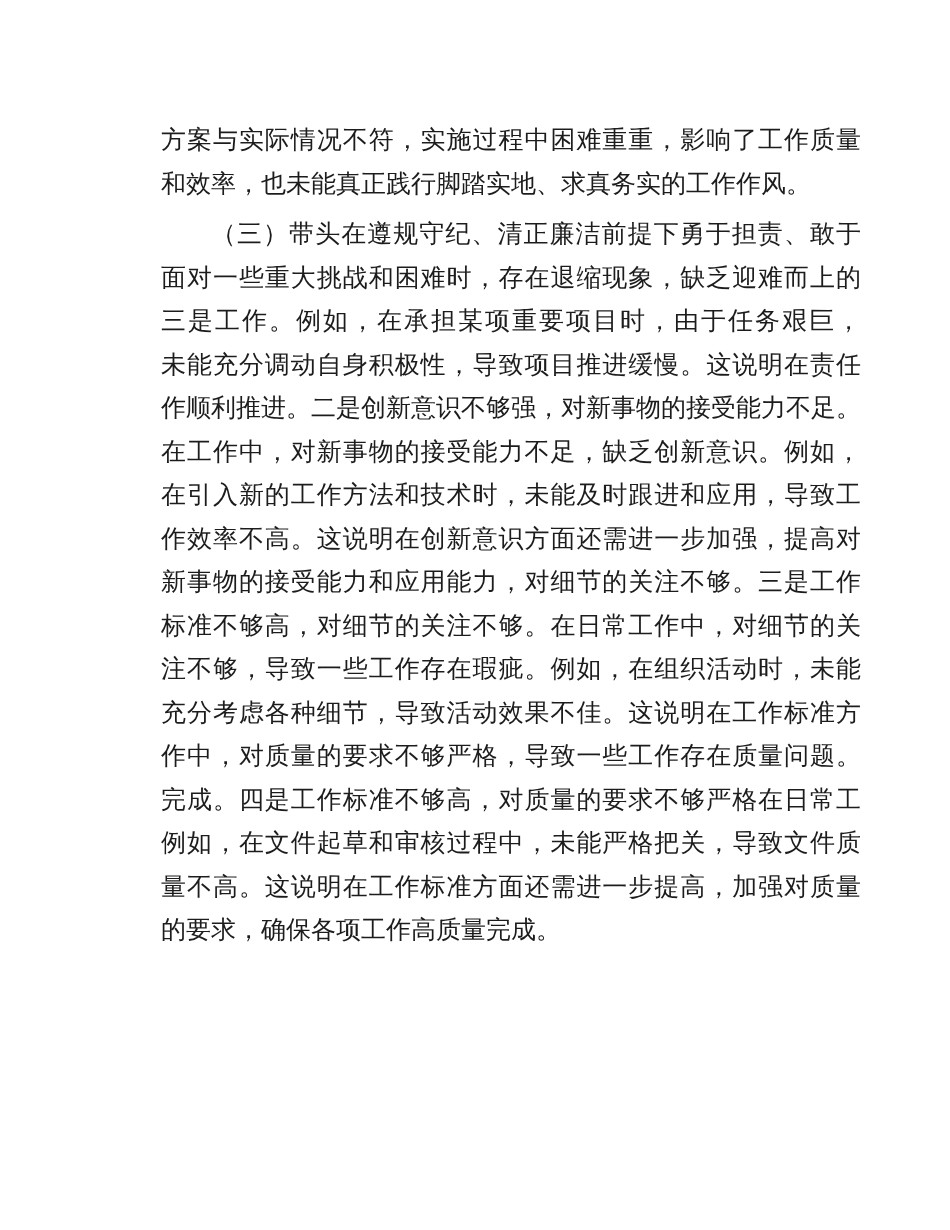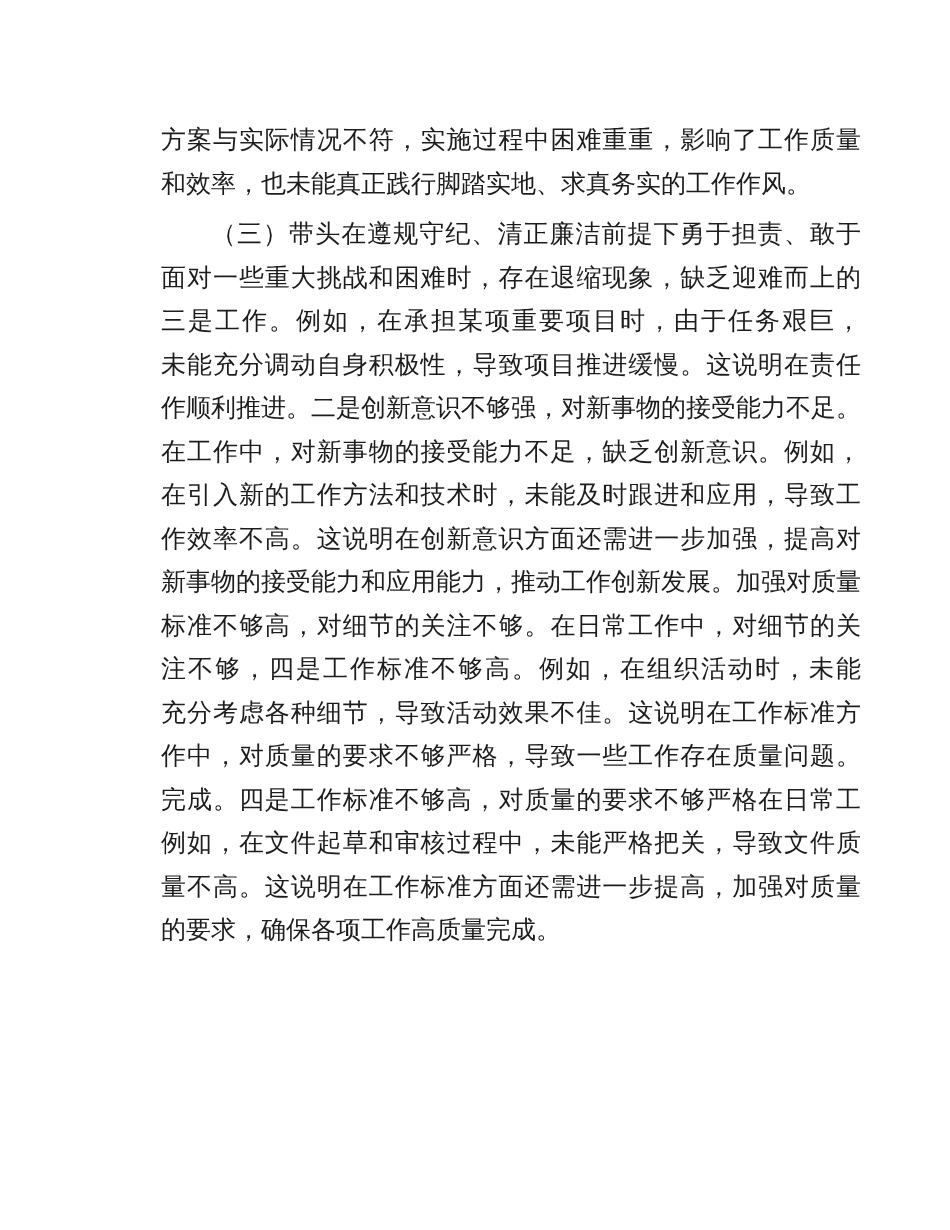--- a/index.html
+++ b/index.html
@@ -53,23 +53,23 @@
 
   <div class="para">
     <div class="line indent">（三）带头在遵规守纪、清正廉洁前提下勇于担责、敢于</div>
     <div class="line">面对一些重大挑战和困难时，存在退缩现象，缺乏迎难而上的</div>
     <div class="line">三是工作。例如，在承担某项重要项目时，由于任务艰巨，</div>
     <div class="line">未能充分调动自身积极性，导致项目推进缓慢。这说明在责任</div>
     <div class="line">作顺利推进。二是创新意识不够强，对新事物的接受能力不足。</div>
     <div class="line">在工作中，对新事物的接受能力不足，缺乏创新意识。例如，</div>
     <div class="line">在引入新的工作方法和技术时，未能及时跟进和应用，导致工</div>
     <div class="line">作效率不高。这说明在创新意识方面还需进一步加强，提高对</div>
-    <div class="line">新事物的接受能力和应用能力，推动工作创新发展。加强对质量</div>
+    <div class="line">新事物的接受能力和应用能力，对细节的关注不够。三是工作</div>
     <div class="line">标准不够高，对细节的关注不够。在日常工作中，对细节的关</div>
-    <div class="line">注不够，四是工作标准不够高。例如，在组织活动时，未能</div>
+    <div class="line">注不够，导致一些工作存在瑕疵。例如，在组织活动时，未能</div>
     <div class="line">充分考虑各种细节，导致活动效果不佳。这说明在工作标准方</div>
     <div class="line">作中，对质量的要求不够严格，导致一些工作存在质量问题。</div>
     <div class="line">完成。四是工作标准不够高，对质量的要求不够严格在日常工</div>
     <div class="line">例如，在文件起草和审核过程中，未能严格把关，导致文件质</div>
     <div class="line">量不高。这说明在工作标准方面还需进一步提高，加强对质量</div>
     <div class="line para-last">的要求，确保各项工作高质量完成。</div>
   </div>
 
 </div>
 

